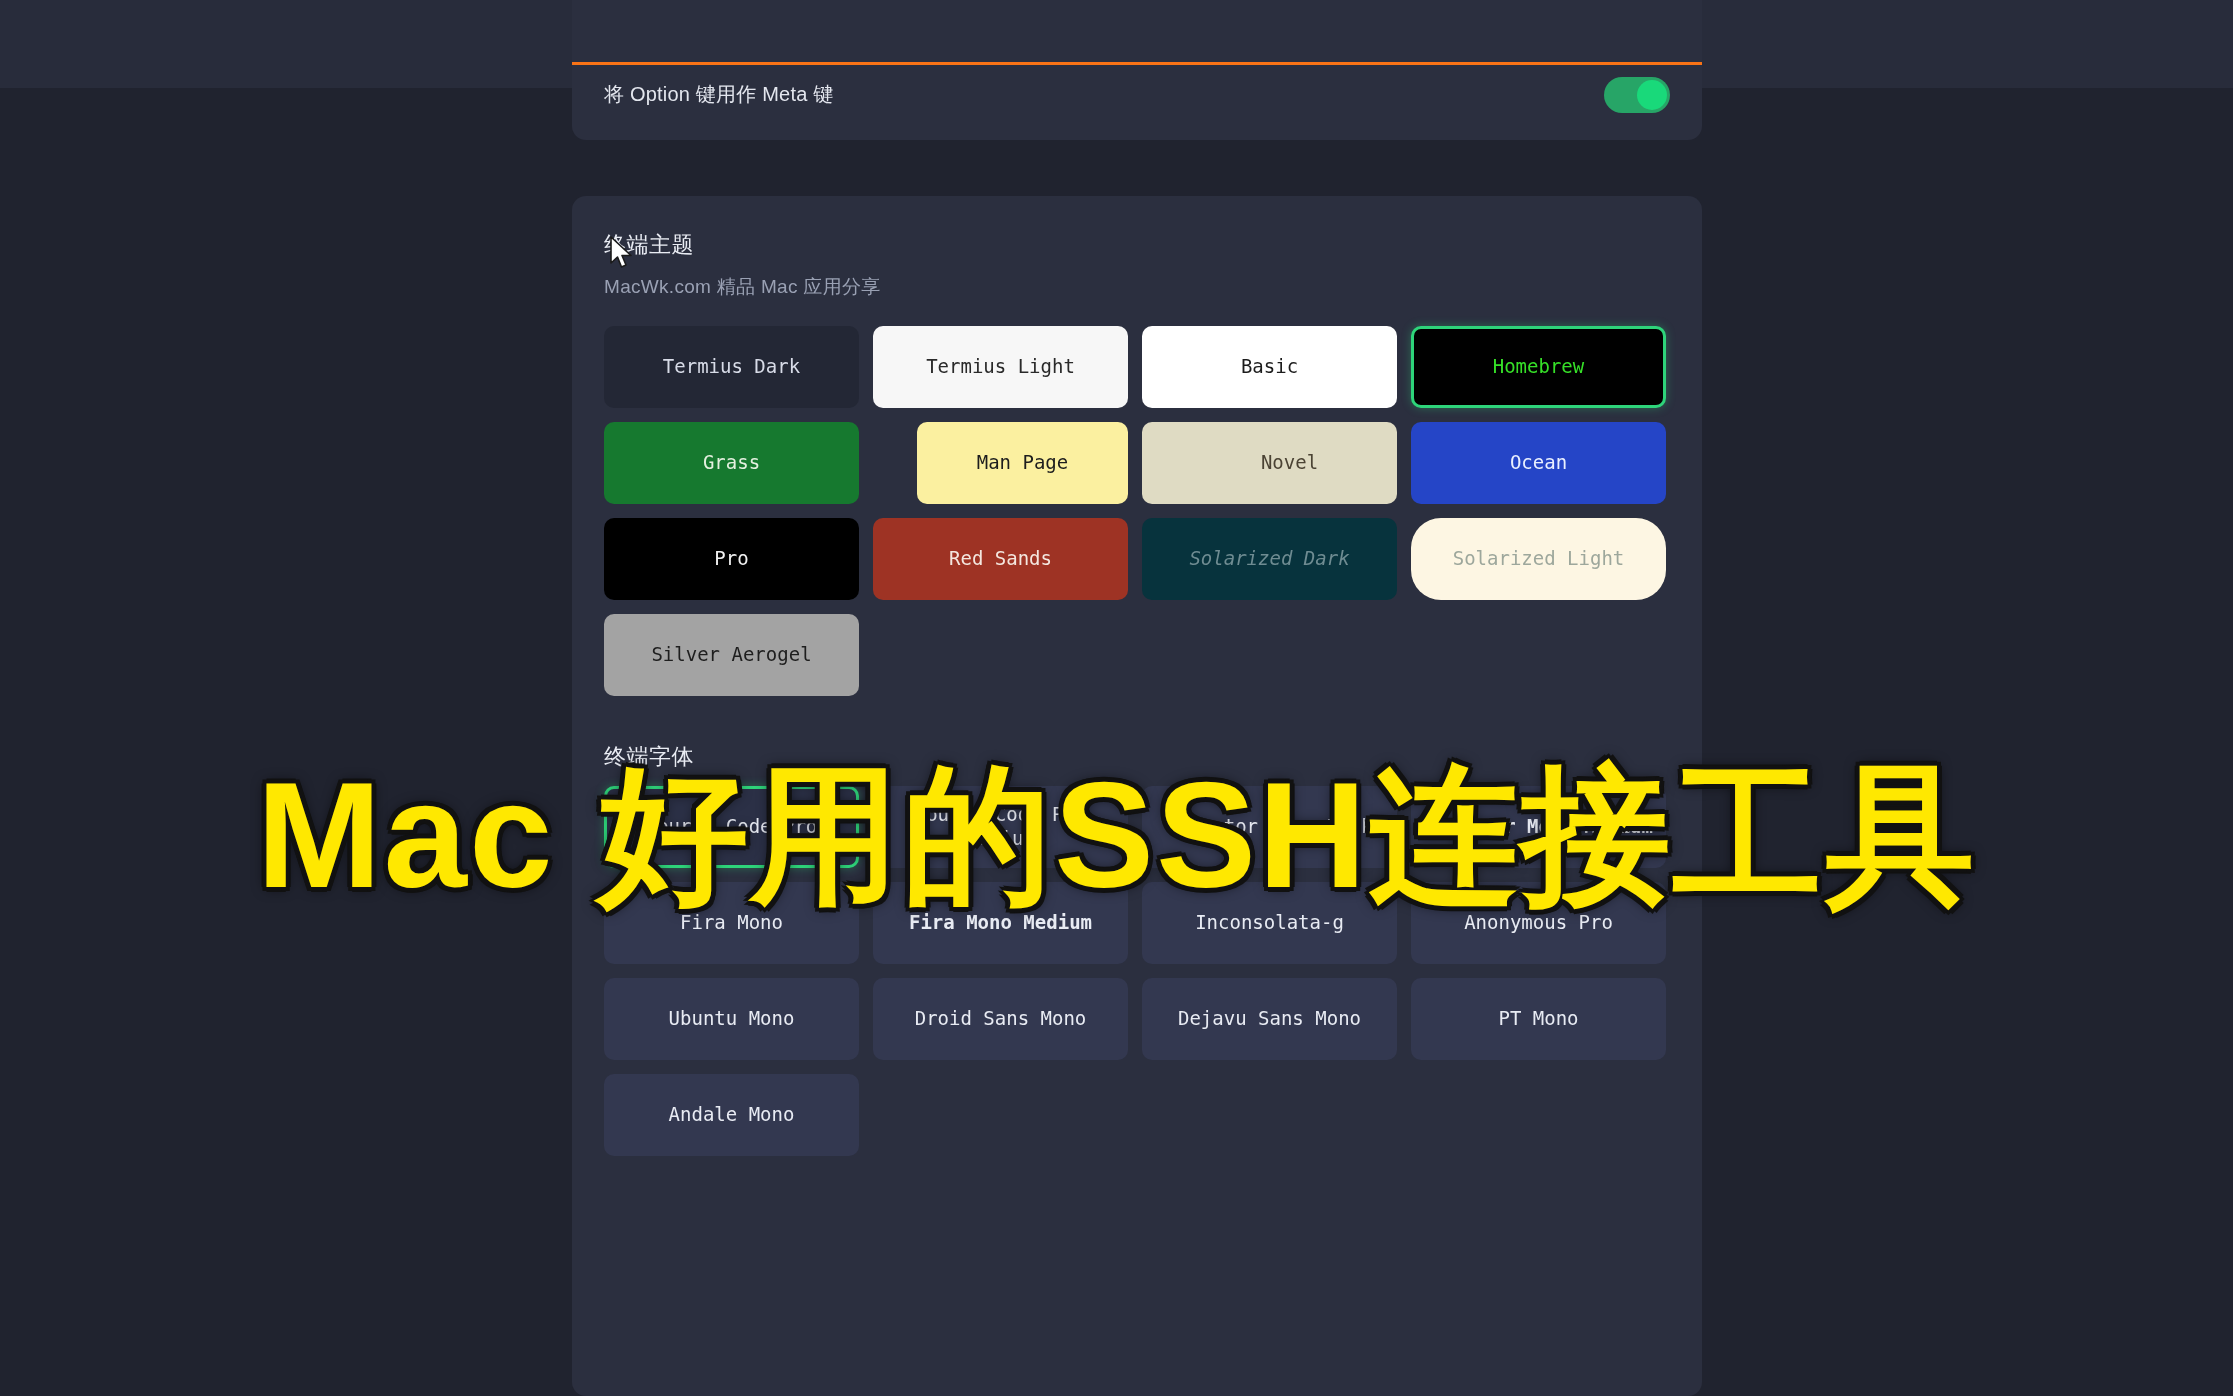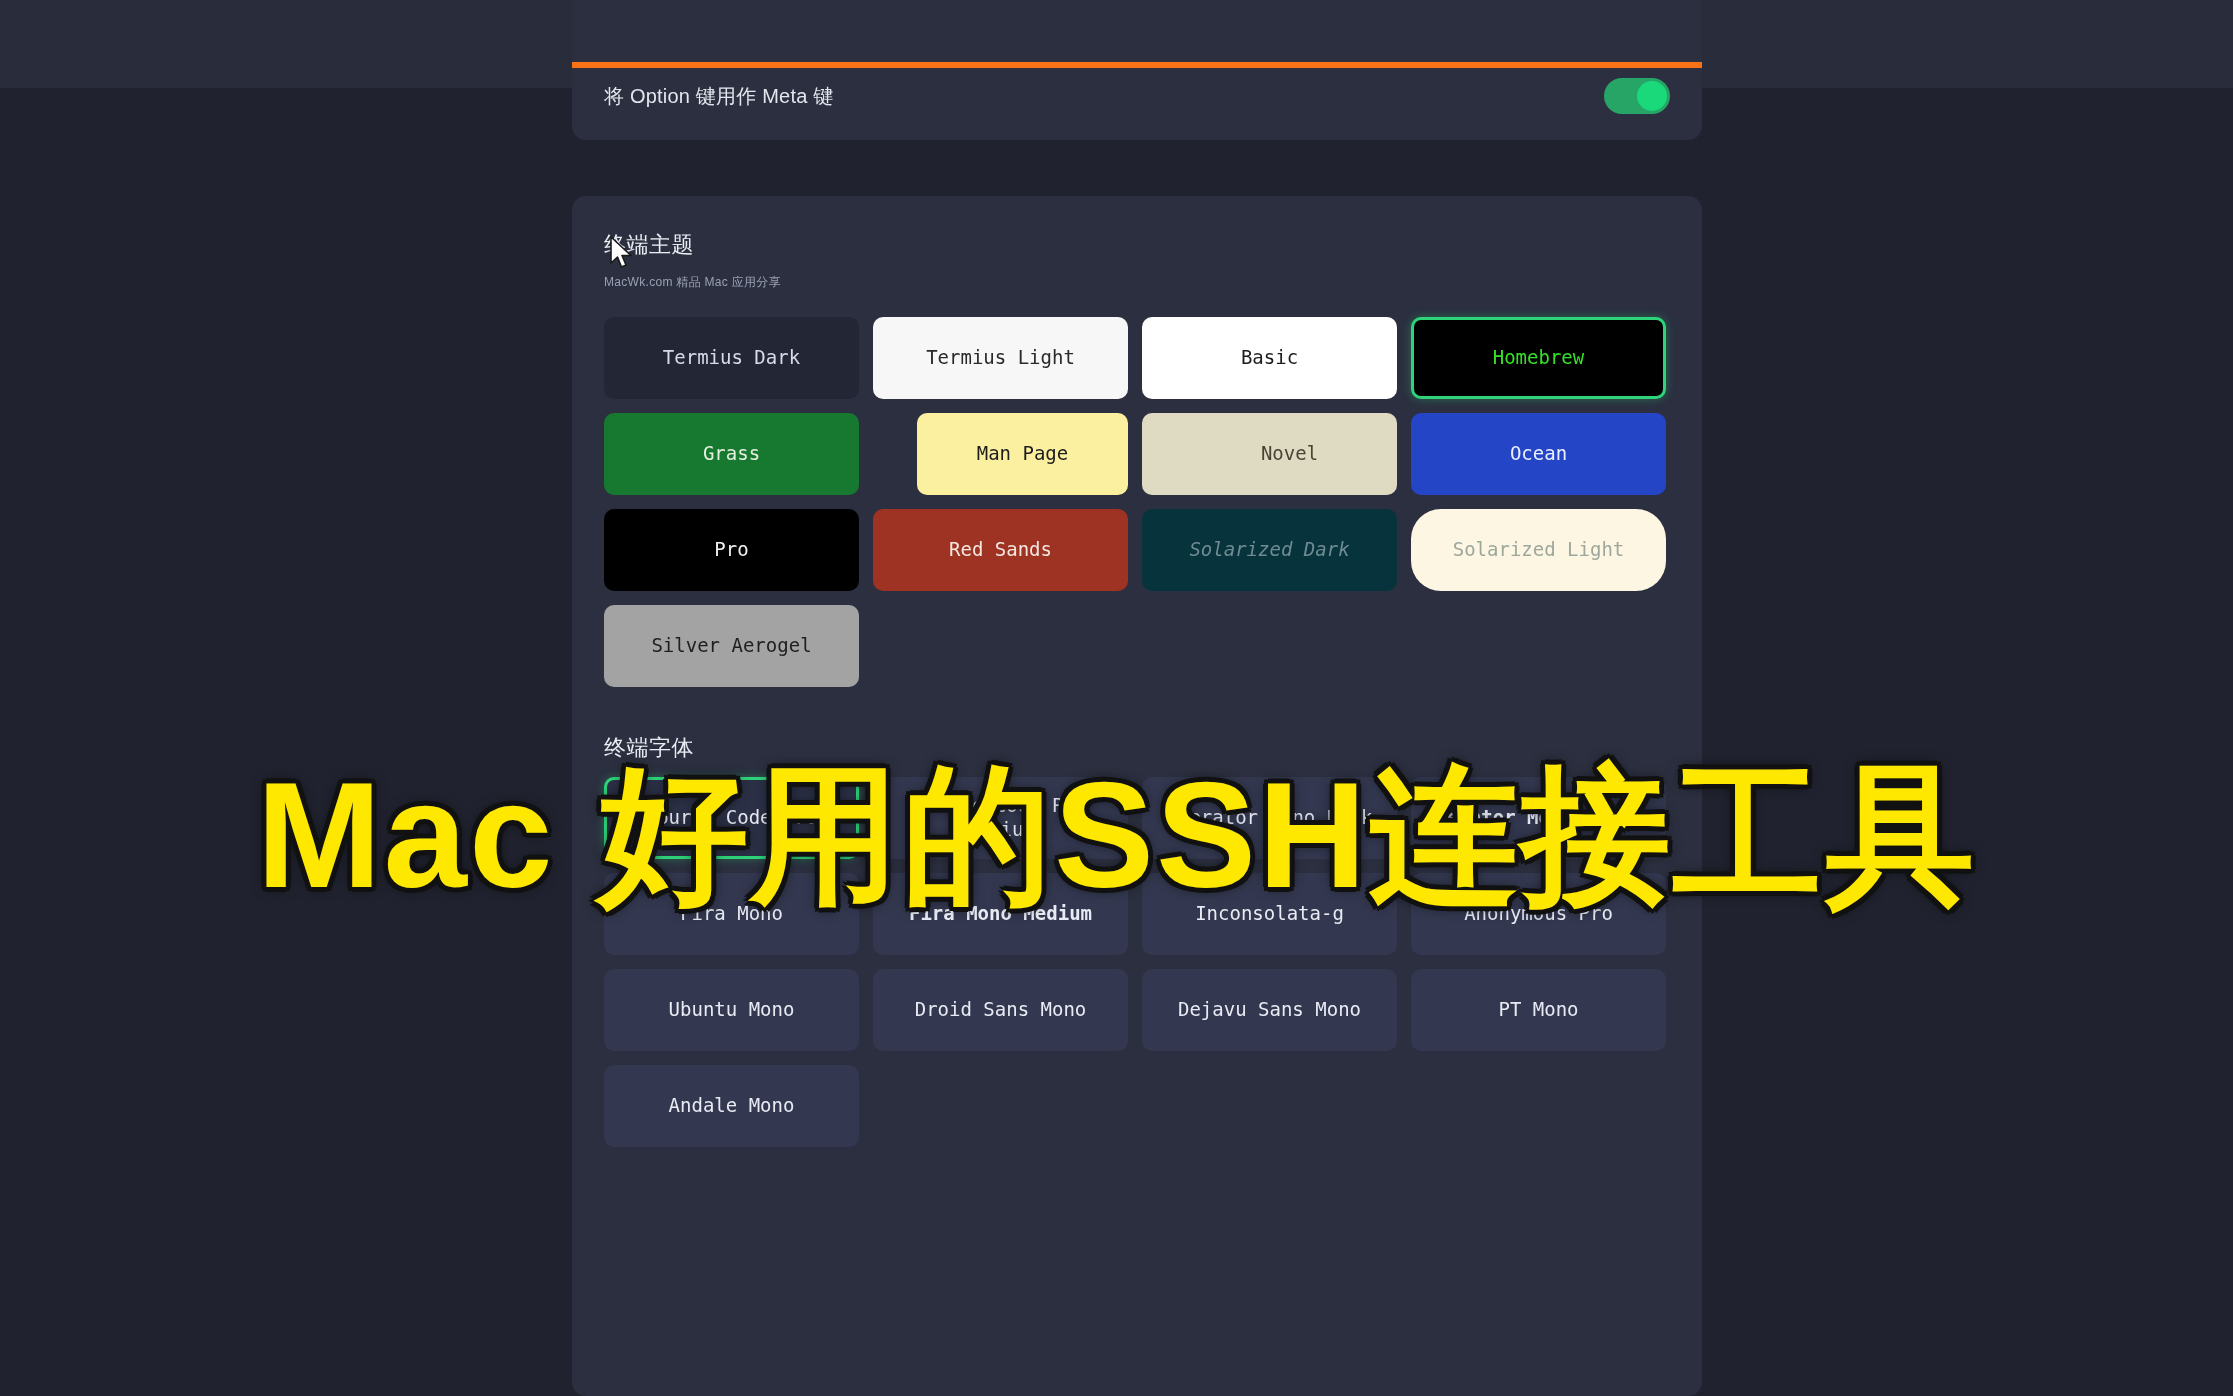--- a/index.html
+++ b/index.html
@@ -50,21 +50,21 @@
     height: 260px;
     background: #2b2f3f;
     border-radius: 14px;
   }
   .meta-row {
     position: absolute;
     left: 0;
     bottom: 16px;
     width: 1130px;
     height: 62px;
-    border-top: 6px solid #f97316;
+    border-top: 3px solid #f97316;
     display: flex;
     align-items: center;
     justify-content: space-between;
     padding: 0 32px;
     box-sizing: border-box;
   }
   .meta-label {
     font-size: 20px;
     color: #e3e6ee;
     letter-spacing: .2px;
@@ -101,21 +101,21 @@
     box-sizing: border-box;
   }
 
   .section-title {
     font-size: 22px;
     color: #e9ecf3;
     letter-spacing: .5px;
     margin: 0 0 14px 0;
   }
   .section-sub {
-    font-size: 12px;
+    font-size: 19px;
     color: #9aa1b4;
     margin: 0 0 26px 0;
     letter-spacing: .3px;
   }
 
   
   .grid {
     display: grid;
     grid-template-columns: repeat(4, 255px);
     gap: 14px 14px;

